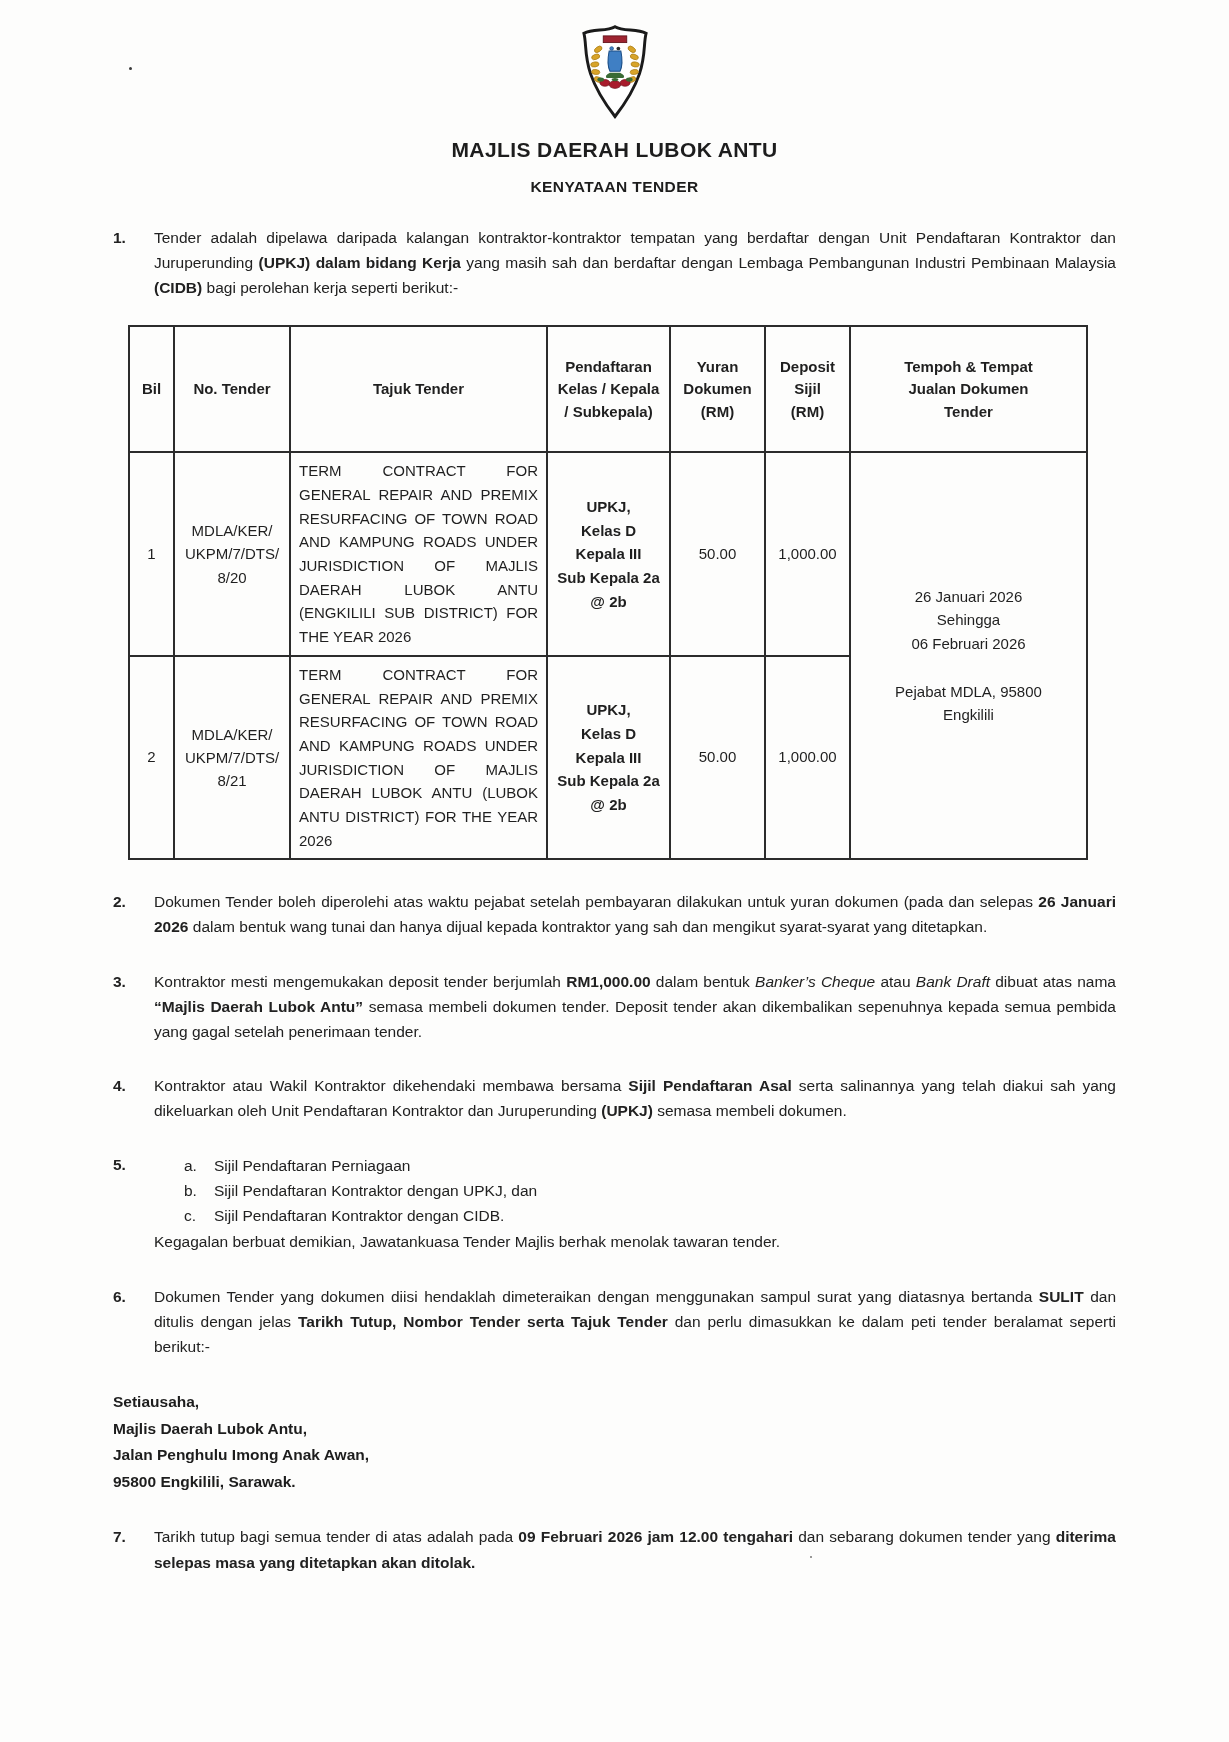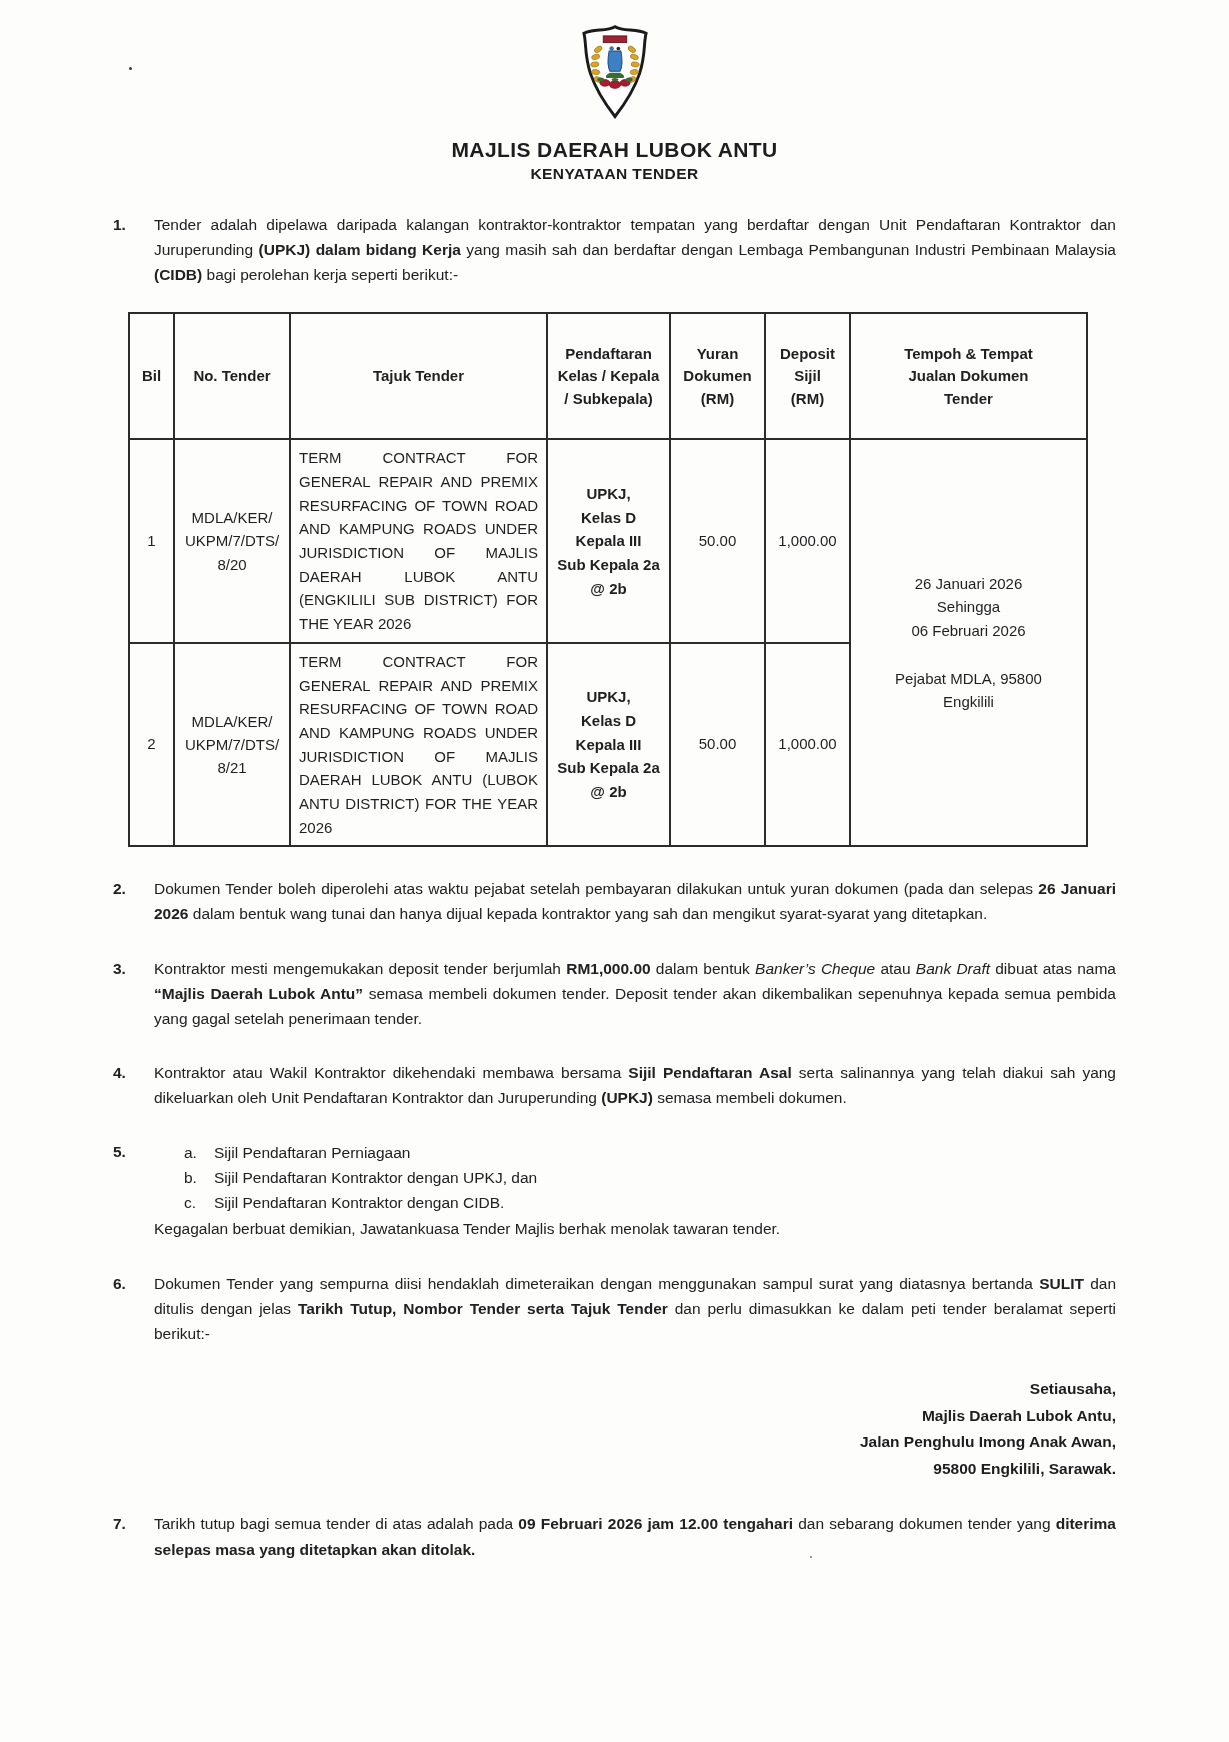--- a/index.html
+++ b/index.html
@@ -11,21 +11,21 @@
     font-family:"Liberation Sans", sans-serif;
     color:#222;
     overflow:hidden;
   }
   .b{font-weight:bold;}
   .i{font-style:italic;}
 
   .header{ text-align:center; padding-top:22px; }
   .crest{ display:inline-block; width:84px; height:100px; }
   .doc-title{ font-size:21px; font-weight:bold; letter-spacing:.4px; margin-top:12px; color:#1d1d1d;}
-  .doc-subtitle{ font-size:15.5px; font-weight:bold; letter-spacing:.4px; margin-top:3px; color:#1d1d1d;}
+  .doc-subtitle{ font-size:15.5px; font-weight:bold; letter-spacing:.4px; margin-top:16px; color:#1d1d1d;}
 
   .content{ margin:0 113px; font-size:15.5px; line-height:1.62; color:#212121;}
 
   .item{ display:flex; margin-top:29px; }
   .item-num{ flex:none; width:41px; font-weight:bold; }
   .item-body{ flex:1; text-align:justify; }
 
   .sub-list{ margin-top:1px; }
   .sub-item{ display:flex; }
   .sub-letter{ flex:none; width:30px; margin-left:30px; }
@@ -55,21 +55,21 @@
   td.c-bil{ text-align:center; }
   td.c-no{ text-align:center; white-space:pre-line; line-height:1.55;}
   td.c-tajuk{ text-align:justify; vertical-align:top; line-height:1.58; padding:5px 9px;border-radius:23px;}
   td.c-pend{ text-align:center; font-weight:bold; white-space:pre-line; line-height:1.58;}
   td.c-yuran, td.c-dep{ text-align:center; }
   td.c-tempoh{ text-align:center; white-space:pre-line; line-height:1.58; }
   table.tender tbody tr{ height:190px; }
 
   .address{
     margin-top:30px;
-    text-align:right;
+    text-align:left;
     font-weight:bold;
     white-space:pre-line;
     line-height:1.72;
     font-size:15.5px;
     color:#1d1d1d;
   }
 
   .artifact-dot{ position:absolute; background:#3a3a3a; border-radius:50%; }
   .dot-a{ left:129px; top:67px; width:3px; height:3px; }
   .dot-b{ left:810px; top:1556px; width:2px; height:2px; background:#777; }
@@ -224,21 +224,21 @@
             <span class="sub-letter">c.</span>
             <span class="sub-text">Sijil Pendaftaran Kontraktor dengan CIDB.</span>
           </div>
         </div>
         <div class="sub-footer">Kegagalan berbuat demikian, Jawatankuasa Tender Majlis berhak menolak tawaran tender.</div>
       </div>
     </div>
 
     <div class="item">
       <div class="item-num">6.</div>
-      <div class="item-body"><span>Dokumen Tender yang sempurna diisi hendaklah dimeteraikan dengan menggunakan sampul surat yang diatasnya bertanda </span><span class="b">SULIT</span><span> dan ditulis dengan jelas </span><span class="b">Tarikh Tutup, Nombor Tender serta Tajuk Tender</span><span> dan perlu dimasukkan ke dalam peti tender beralamat seperti berikut:-</span></div>
+      <div class="item-body"><span>Dokumen Tender yang dokumen diisi hendaklah dimeteraikan dengan menggunakan sampul surat yang diatasnya bertanda </span><span class="b">SULIT</span><span> dan ditulis dengan jelas </span><span class="b">Tarikh Tutup, Nombor Tender serta Tajuk Tender</span><span> dan perlu dimasukkan ke dalam peti tender beralamat seperti berikut:-</span></div>
     </div>
 
     <div class="address">Setiausaha,
 Majlis Daerah Lubok Antu,
 Jalan Penghulu Imong Anak Awan,
 95800 Engkilili, Sarawak.</div>
 
     <div class="item">
       <div class="item-num">7.</div>
       <div class="item-body"><span>Tarikh tutup bagi semua tender di atas adalah pada </span><span class="b">09 Februari 2026  jam 12.00 tengahari</span><span>  dan sebarang dokumen tender yang </span><span class="b">diterima selepas masa yang ditetapkan akan ditolak.</span></div>

